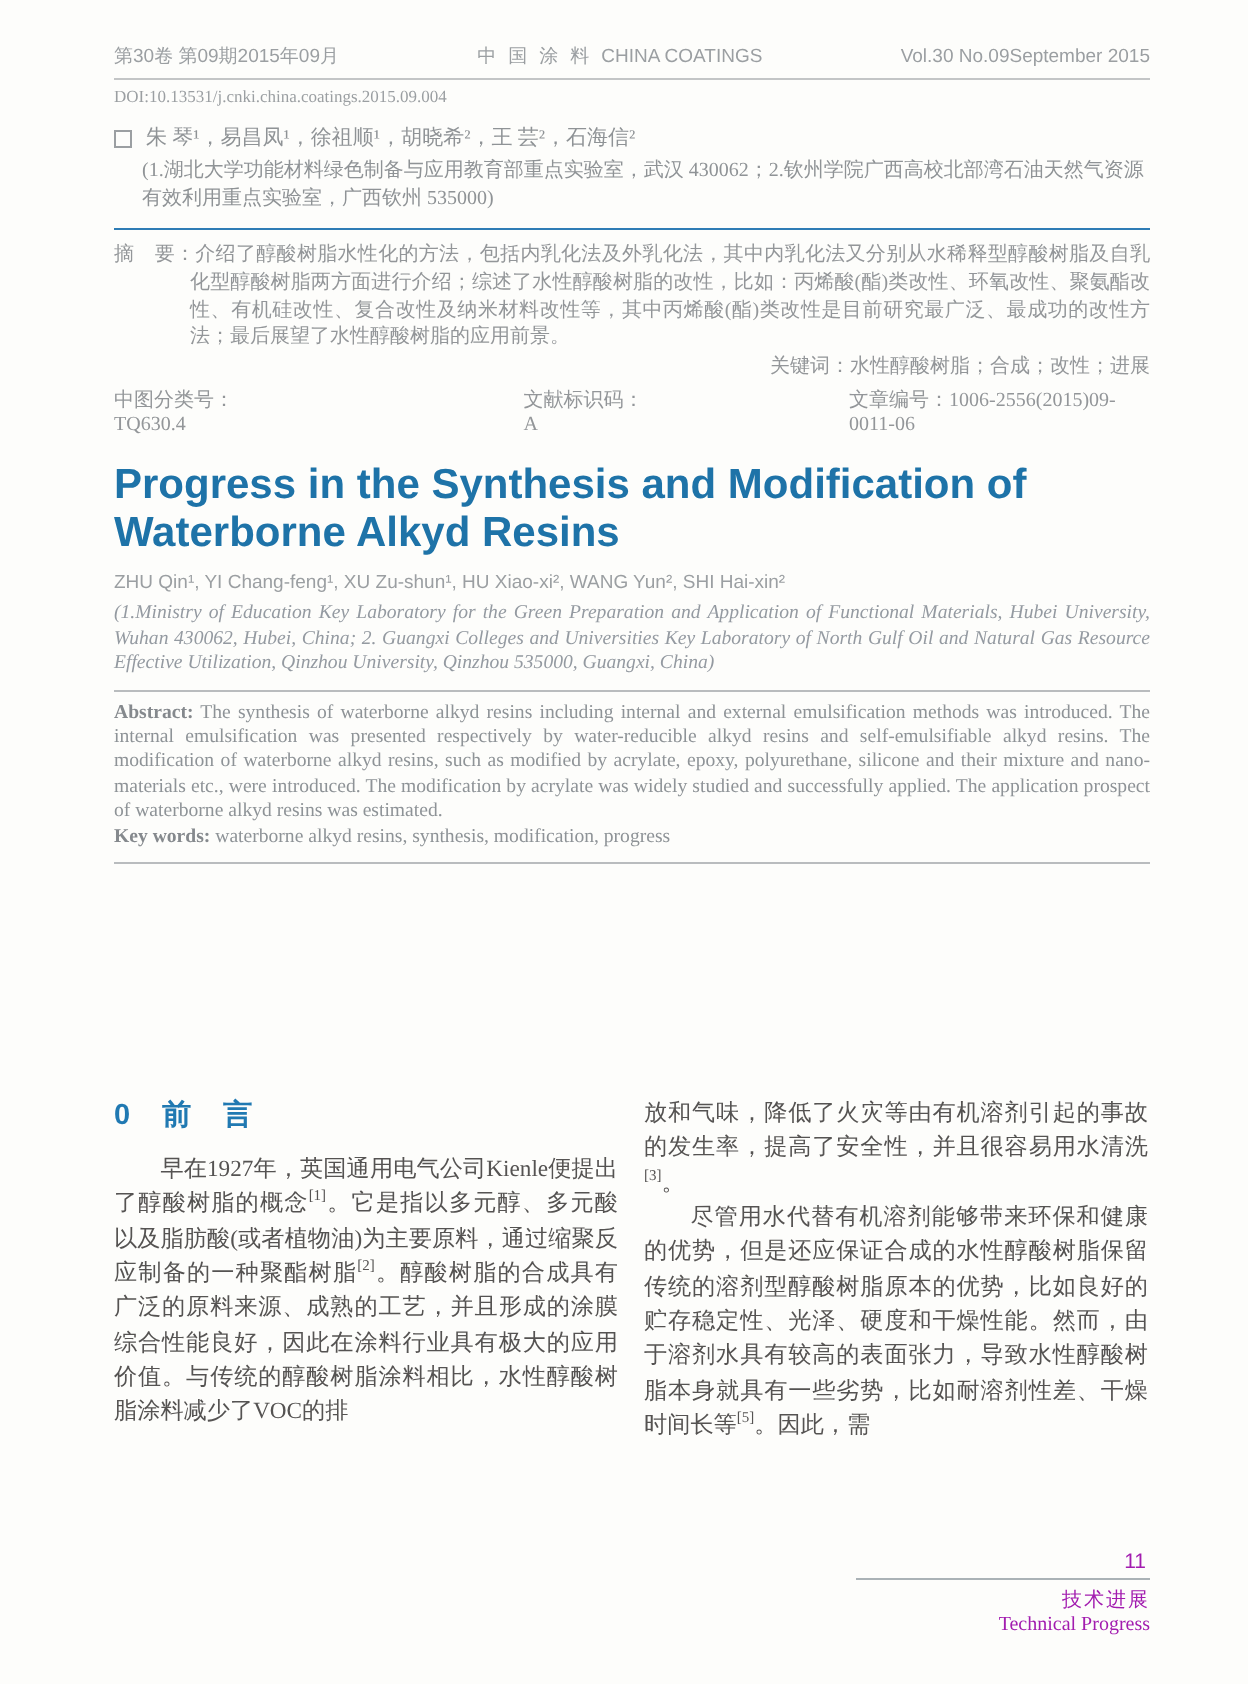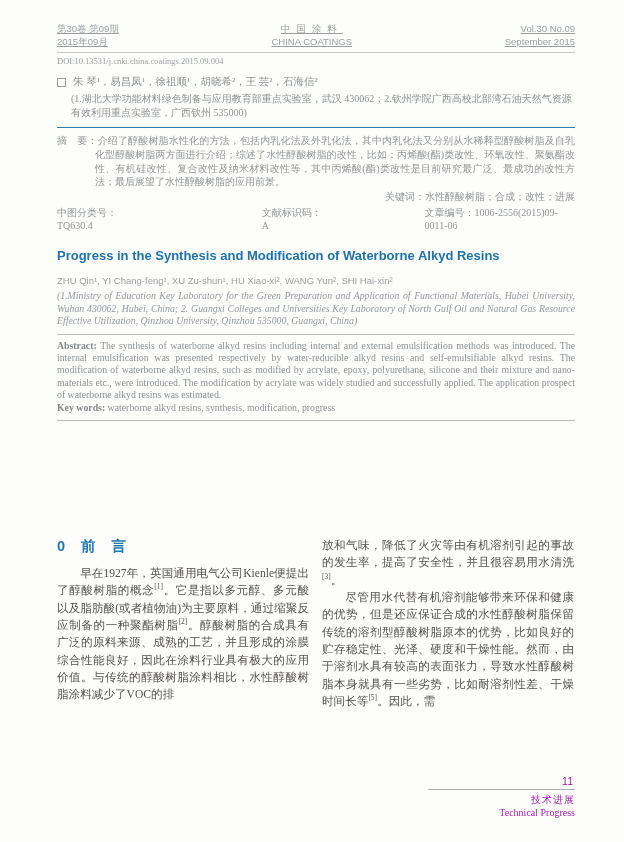--- a/index.html
+++ b/index.html
@@ -4,21 +4,21 @@
 <style>
   html,body{margin:0;padding:0;}
   body{background:#e9e9e7;font-family:"Liberation Serif","DejaVu Serif",serif;}
   .page{
     position:relative;width:624px;height:842px;margin:0 auto;
     background:#fdfdfb;overflow:hidden;color:#4d4d4d;
     box-sizing:border-box;padding:22px 49px 0 57px;
   }
   
   .jheader{display:flex;justify-content:space-between;color:#9b9fa2;font-family:"Liberation Sans","DejaVu Sans",sans-serif;font-size:9.5px;line-height:13px;}
-  .jheader .col{display:flex;flex-direction:column;text-decoration:underline;}
+  .jheader .col{display:flex;flex-direction:row;}
   .jheader .col.center{text-align:center;}
   .jheader .col.right{text-align:right;}
   .jname{letter-spacing:6px;}
   .header-rule{border:none;border-top:1px solid #c3c5c6;margin:4px 0 3px 0;}
   .doi{color:#9b9fa2;font-size:8.5px;font-family:"Liberation Serif",serif;}
   
   .title-cn{
     margin-top:57px;color:#1e73a8;font-family:"Liberation Sans","DejaVu Sans",sans-serif;
     font-weight:bold;font-size:30px;letter-spacing:2px;line-height:36px;white-space:nowrap;
   }
@@ -28,21 +28,21 @@
   .blue-rule{border:none;border-top:1.5px solid #2e7cb5;margin:7px 0 6px 0;}
   
   .abs-cn{color:#939699;font-size:10px;line-height:13.8px;text-align:justify;padding-left:38px;text-indent:-38px;}
   .kw-cn{color:#939699;font-size:10px;line-height:14px;margin-top:1px;text-align:right;}
   .clc-row{display:flex;color:#939699;font-size:10px;margin-top:2px;}
   .clc-row .m{margin-left:118px;}
   .clc-row .r{margin-left:102px;}
   
   .title-en{
     margin-top:13px;color:#1e73a8;font-family:"Liberation Sans","DejaVu Sans",sans-serif;
-    font-weight:bold;font-size:13px;line-height:24px;
+    font-weight:bold;font-size:21px;line-height:24px;
   }
   .authors-en{margin-top:7px;color:#9b9fa2;font-family:"Liberation Sans","DejaVu Sans",sans-serif;font-size:9.5px;}
   .affil-en{margin-top:4px;color:#949aa1;font-size:9.8px;line-height:12.5px;font-style:italic;text-align:justify;}
   .gray-rule{border:none;border-top:1px solid #b9bcbe;margin:6px 0 5px 0;}
   .abs-en{color:#8e9397;font-size:9.8px;line-height:12.3px;text-align:justify;}
   .abs-en b,.kw-en b{color:#85898d;}
   .kw-en{color:#8e9397;font-size:9.8px;margin-top:1px;}
   .end-rule{border:none;border-top:1px solid #b9bcbe;margin:7px 0 0 0;}
   
   .columns{display:flex;gap:13px;margin-top:116px;}

